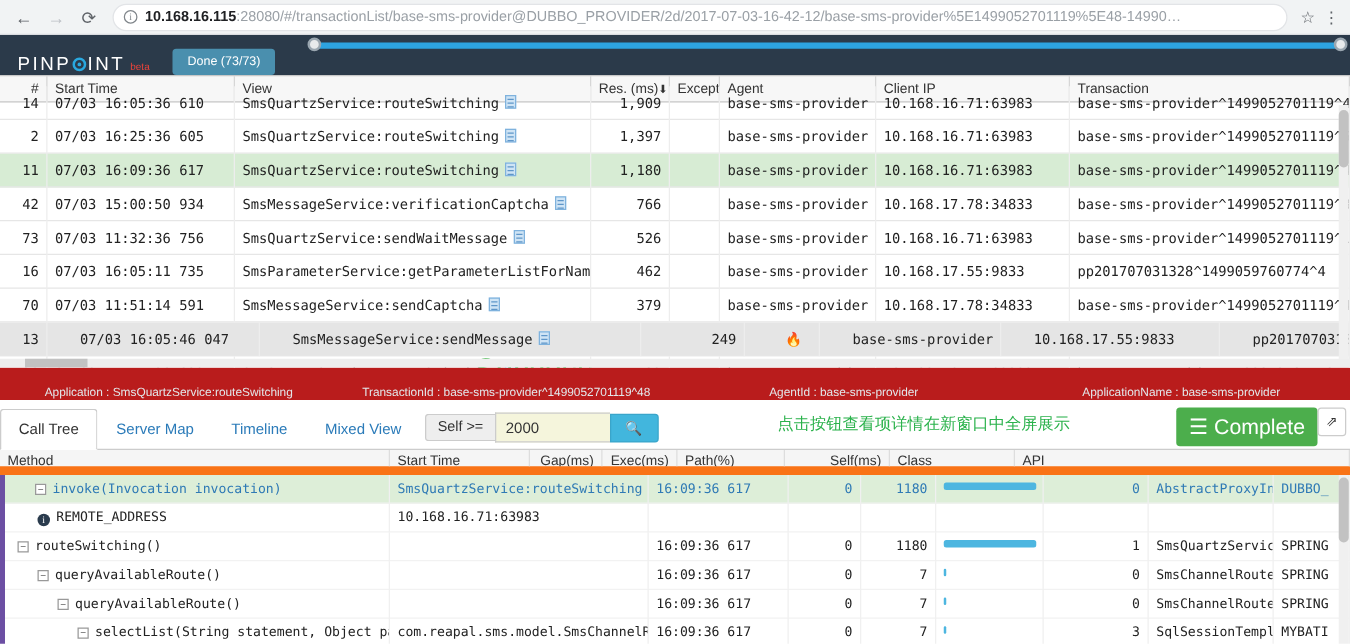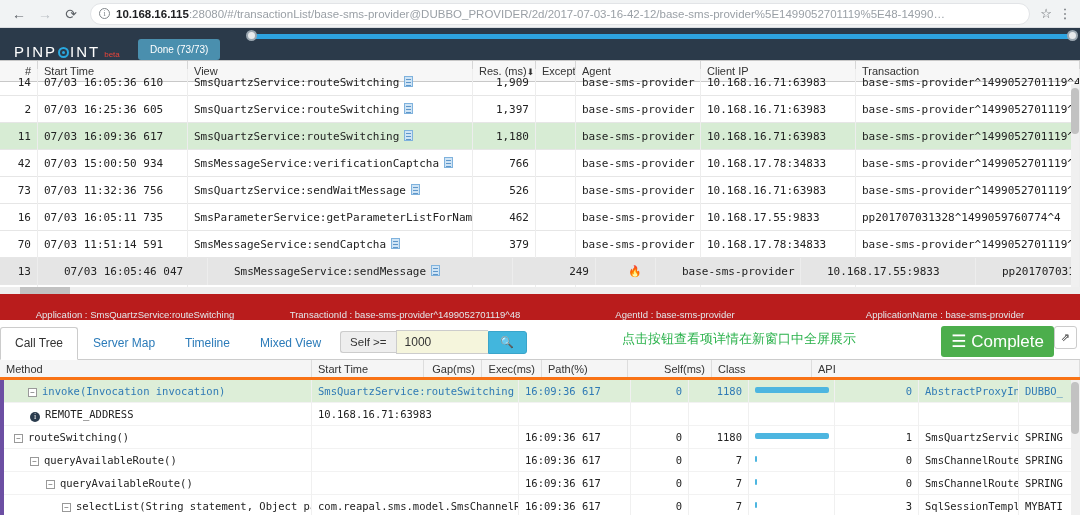--- a/index.html
+++ b/index.html
@@ -190,21 +190,21 @@
   }
   .gear-ic {
     position: absolute; right: 118px; top: 10px;
     width: 13px; height: 13px; border-radius: 50%;
     background: #8a8a8a;
   }
 
   
   .ct-head {
     display: flex; height: 20px; background: #f5f5f5;
-    border-bottom: 3px solid #f97316;
+    border-bottom: 7px solid #f97316;
   }
   .ct-head div {
     font-size: 11px; color: #333; padding: 3px 6px;
     border-right: 1px solid #ddd; white-space: nowrap; overflow: hidden;
   }
   .ct-body { position: relative; background: #fff; }
   .ct-row { display: flex; height: 23px; align-items: center; border-bottom: 1px solid #f2f2f2; }
   .ct-row.sel { background: #ddeed8; }
   .ct-row > div {
     font-size: 10.5px; color: #222; padding: 0 6px;
@@ -391,21 +391,21 @@
   <span>ApplicationName : base-sms-provider</span>
 </div>
 
 <div class="tab-bar">
   <div class="tab active">Call Tree</div>
   <div class="tab">Server Map</div>
   <div class="tab">Timeline</div>
   <div class="tab">Mixed View</div>
   <div class="self-group">
     <div class="self-label">Self &gt;=</div>
-    <div class="self-input">1000</div>
+    <div class="self-input">2000</div>
     <div class="self-btn">🔍</div>
   </div>
   <div class="cn-note">点击按钮查看项详情在新窗口中全屏展示</div>
   <div class="gear-ic"></div>
   <div class="complete-btn"><span>☰</span> <span>Complete</span></div>
   <div class="popout-btn">⇗</div>
 
 </div>
 
 <div class="ct-head">

